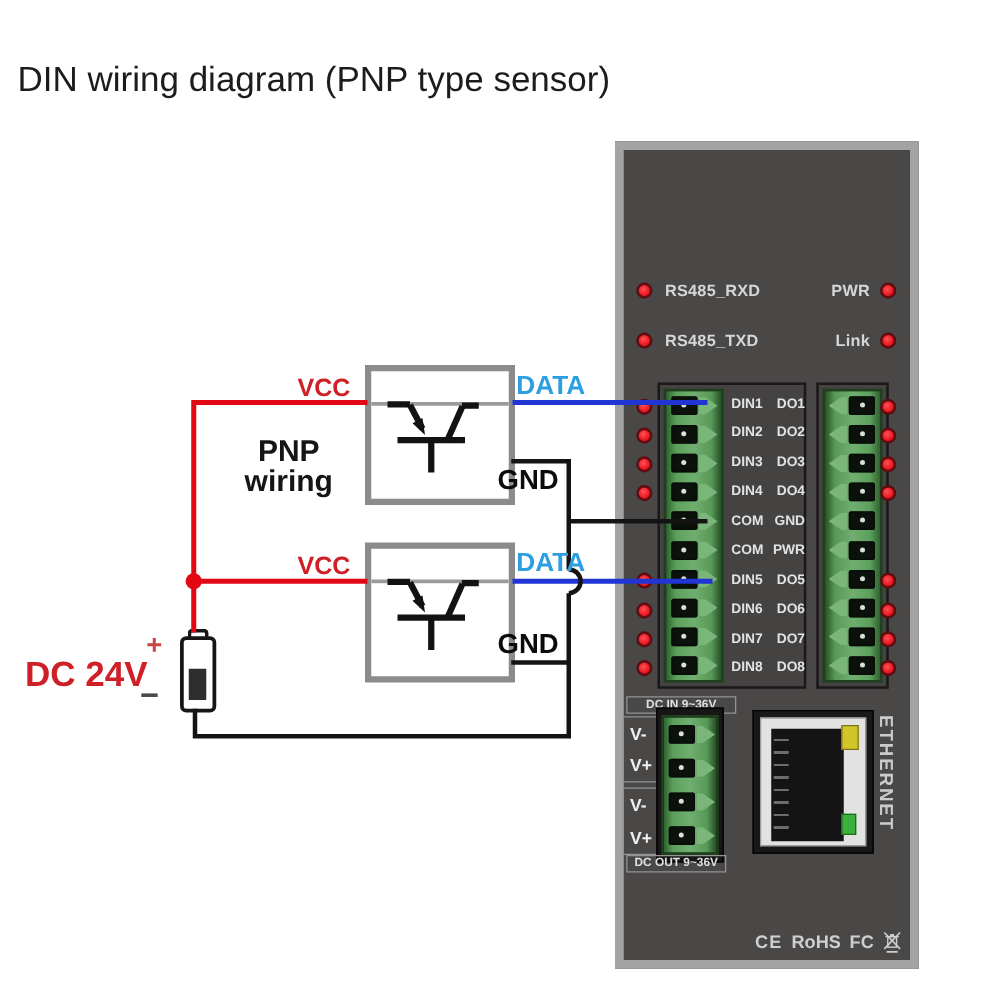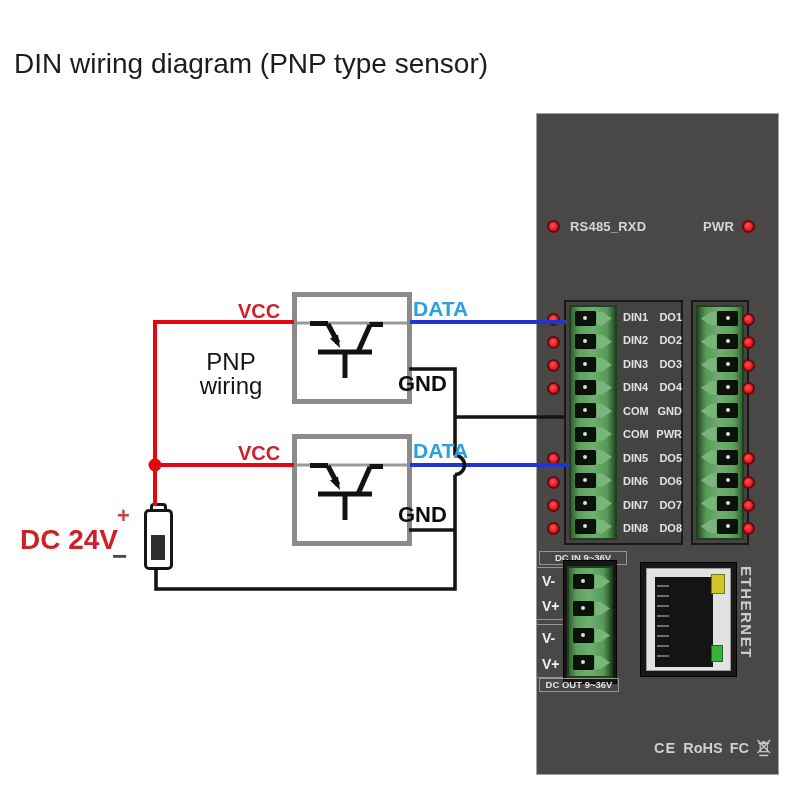--- a/index.html
+++ b/index.html
@@ -24,32 +24,32 @@
   .passline{stroke:#9a9a9a;stroke-width:3}
   .tr line{stroke:#121212;stroke-width:5}
   .tr polygon{fill:#121212}
 
   .biglabel{z-index:4;font-weight:bold;white-space:nowrap}
   .vcc{color:var(--vcc-red);font-size:20px}
   .datal{color:var(--data-blue);font-size:21px}
   .gnd{color:#0b0b0b;font-size:22px}
   #vcc1{left:238px;top:300px}   #data1{left:413px;top:297px}  #gnd1{left:398px;top:371px}
   #vcc2{left:238px;top:442px}   #data2{left:413px;top:439px}  #gnd2{left:398px;top:502px}
-  #pnp-label{left:183px;top:350px;width:96px;text-align:center;font-size:24px;line-height:24px;font-weight:normal;color:#151515;z-index:4}
+  #pnp-label{left:183px;top:350px;width:96px;text-align:center;font-size:24px;line-height:24px;font-weight:bold;color:#151515;z-index:4}
   #dc24v{left:20px;top:524px;font-size:28px;font-weight:bold;color:var(--vcc-red);z-index:4}
   #bat-plus{left:117px;top:503px;font-size:22px;font-weight:bold;color:#c94545;z-index:4}
   #bat-minus{left:112px;top:541px;font-size:26px;font-weight:bold;color:#4a4a4a;z-index:4}
 
   
   #battery{left:144px;top:509px;width:29px;height:61px;border:3.5px solid #161616;border-radius:5px;background:#fff;z-index:2}
   #battery-nub{left:150px;top:503px;width:17px;height:9px;border:3px solid #161616;border-bottom:none;border-radius:4px 4px 0 0;background:#fff;z-index:2}
   #battery-fill{position:absolute;left:4px;top:23px;width:14px;height:25px;background:#2e2e2e}
 
   
-  #module{left:536px;top:113px;width:243px;height:662px;background:var(--module-bg);border:1px solid #a3a3a3;z-index:1}
+  #module{left:492px;top:113px;width:243px;height:662px;background:var(--module-bg);border:7px solid #a3a3a3;z-index:1}
   .statusrow{position:absolute;left:10px;width:208px;height:16px;display:flex;align-items:center}
   #status1{top:104px}
   #status2{top:144px}
   .sled,.led{width:13px;height:13px;border-radius:50%;
     background:radial-gradient(circle at 42% 38%, #ff5058, var(--led-red) 55%, #b20410);
     border:2px solid #5f0d10;flex:none}
   .led{position:absolute;z-index:2}
   .stext{color:#d6d6d6;font-weight:bold;font-size:13px;letter-spacing:.2px}
   .stext.l{margin-left:10px}
   .spacer{flex:1}
@@ -165,20 +165,27 @@
 
 <div id="module" class="abs">
 
   <div id="status1" class="statusrow">
     <div class="sled"></div>
     <span class="stext l">RS485_RXD</span>
     <span class="spacer"></span>
     <span class="stext r">PWR</span>
     <div class="sled"></div>
   </div>
+  <div id="status2" class="statusrow">
+    <div class="sled"></div>
+    <span class="stext l">RS485_TXD</span>
+    <span class="spacer"></span>
+    <span class="stext r">Link</span>
+    <div class="sled"></div>
+  </div>
 
   <div id="panelL" class="panel">
     <div id="conn-left" class="conn">
         <div class="trow">
           <div class="tblock"></div>
           <div class="wedge"></div>
         </div>
         <div class="trow">
           <div class="tblock"></div>
           <div class="wedge"></div>

